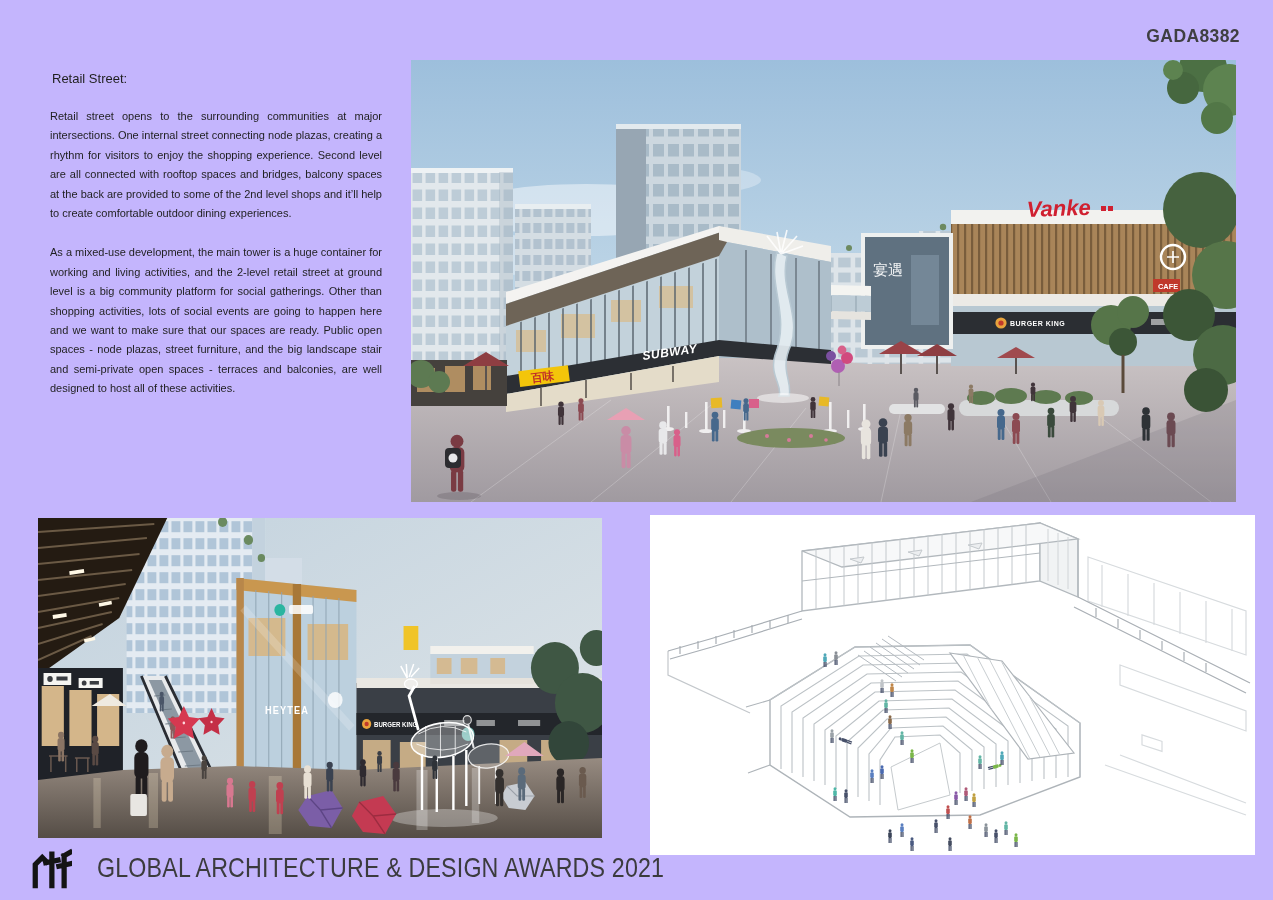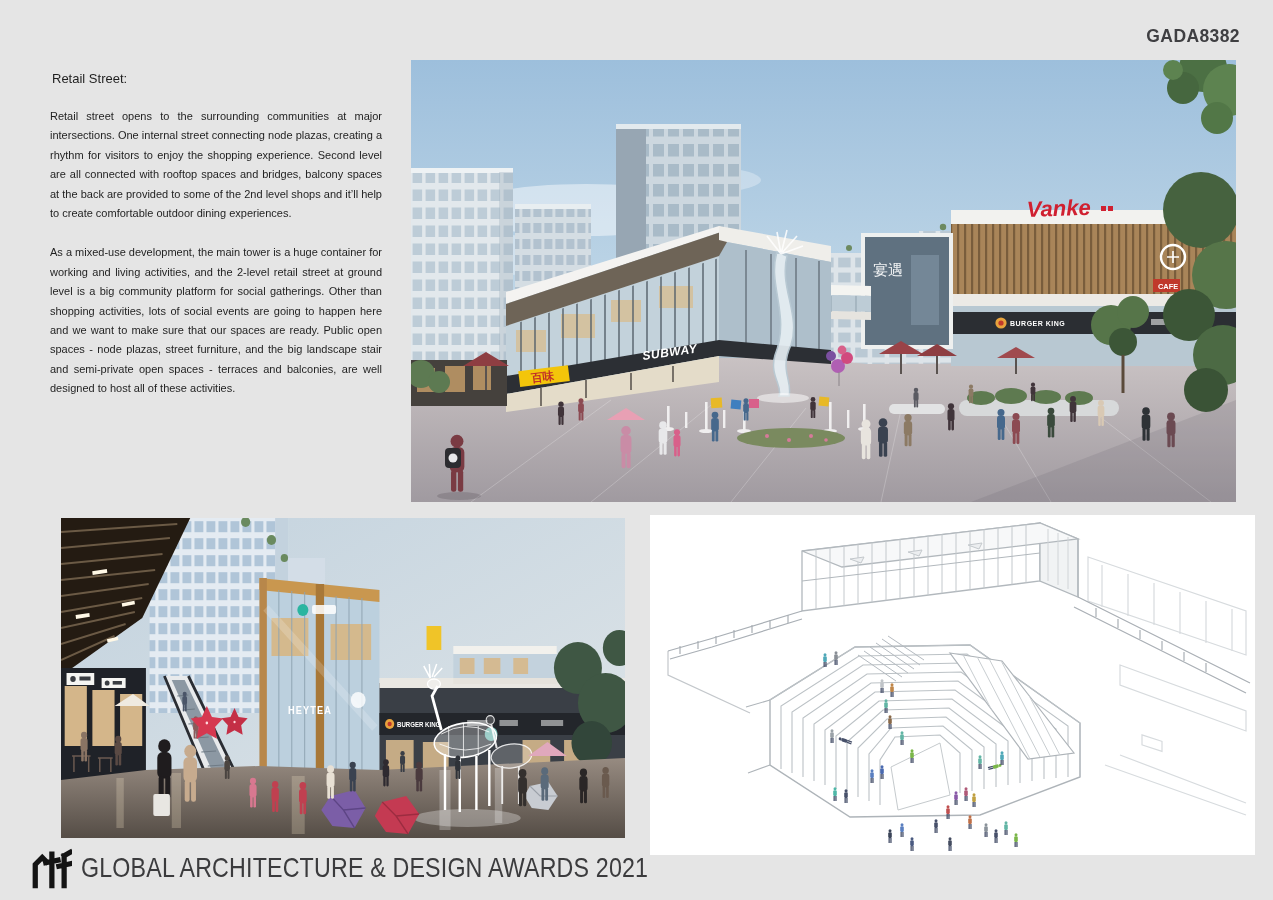--- a/index.html
+++ b/index.html
@@ -1,27 +1,27 @@
 <!DOCTYPE html>
 <html><head>
 <meta charset="utf-8">
 <style>
   html,body{margin:0;padding:0;background:#ffffff;}
   body{width:1273px;height:900px;position:relative;font-family:"Liberation Sans",sans-serif;overflow:hidden;}
-  .page{position:absolute;inset:0;background:#e5e5e5;}
+  .page{position:absolute;inset:0;background:#c4b5fd;}
   .code{position:absolute;top:26px;right:33px;font-size:17.5px;font-weight:bold;color:#3f3f42;letter-spacing:.4px;}
   .article{position:absolute;left:38px;top:57px;width:356px;color:#1f1f1f;}
   .article .hd{font-size:13px;line-height:16px;margin:14px;font-weight:400;}
   .article p{font-size:11px;line-height:19.4px;text-align:justify;margin:12px;margin-top:20px;}
   figure{margin:0;padding:0;position:absolute;}
   .fig-main{left:411px;top:60px;width:825px;height:442px;}
-  .fig-night{left:38px;top:518px;width:564px;height:320px;margin-left:23px;}
+  .fig-night{left:38px;top:518px;width:564px;height:320px;}
   .fig-axon{left:650px;top:515px;width:605px;height:340px;}
   figure svg{display:block;width:100%;height:100%;}
-  .footer{position:absolute;left:30px;top:845px;height:46px;display:flex;align-items:center;gap:9px;}
+  .footer{position:absolute;left:30px;top:845px;height:46px;display:flex;align-items:center;gap:25px;}
   .footer .title{font-size:27.5px;color:#3b3b3d;letter-spacing:.2px;white-space:nowrap;
       transform:scaleX(.845);transform-origin:left center;font-weight:400;}
   svg text{font-family:"Liberation Sans",sans-serif;}
 </style>
 </head>
 <body>
 
 <div class="page">
 
   <div class="code">GADA8382</div>

